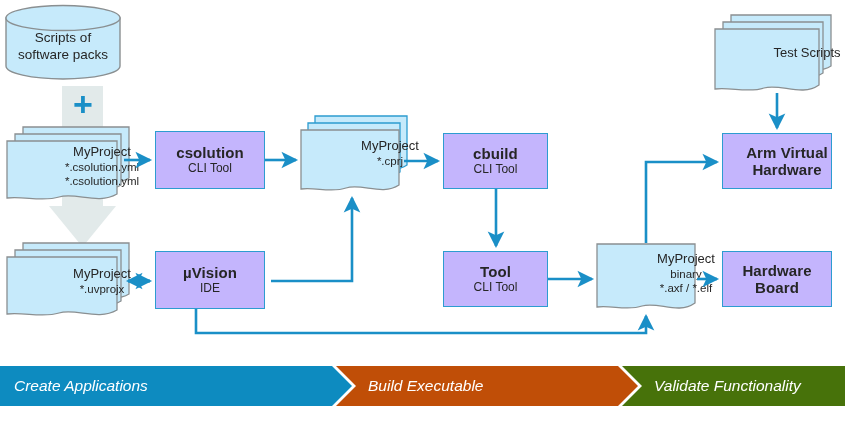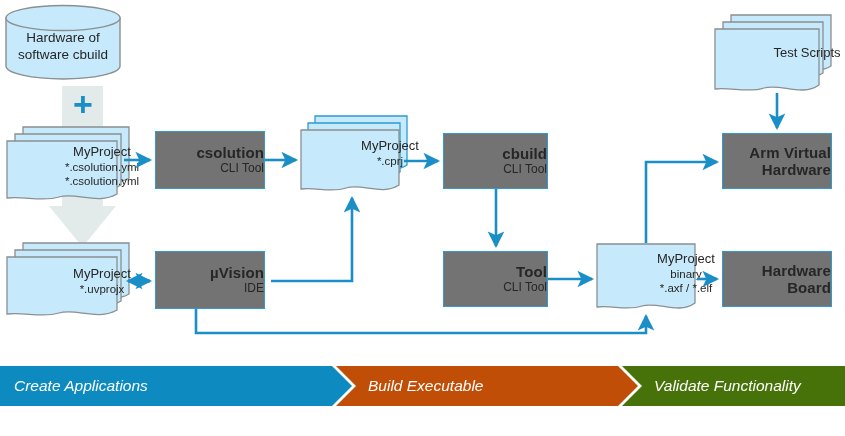--- a/index.html
+++ b/index.html
@@ -10,21 +10,21 @@
   .abs{position:absolute;box-sizing:border-box;}
 
   
   .ttl{font-size:15px;font-weight:bold;line-height:1.15;}
   .sub{font-size:12px;font-weight:normal;line-height:1.2;}
   .doc-t{font-size:13px;line-height:1.22;}
   .doc-s{font-size:11.5px;line-height:1.25;}
   .center{display:flex;flex-direction:column;align-items:center;justify-content:center;text-align:center;}
 
   
-  .tool{background:#737373;border:1.6px solid #2d9cd0;align-items:flex-end;}
+  .tool{background:#c4b5fd;border:1.6px solid #2d9cd0;}
   .tool .ttl{letter-spacing:.1px;}
 
   
   .stack{}
   .sheet{position:absolute;}
   .sheet svg{display:block;width:100%;height:100%;overflow:visible;}
   .docbody{position:absolute;display:flex;flex-direction:column;
            align-items:center;justify-content:center;text-align:center;padding-left:40px;}
 
   
@@ -50,22 +50,22 @@
   <svg class="conn" viewBox="0 0 845 436">
     <path d="M62 86 L103 86 L103 206 L116 206 L82.5 247 L49 206 L62 206 Z" fill="#e2eaea"></path>
   </svg>
 
   <div class="cyl abs" style="left:4px;top:4px;width:118px;height:76px;">
     <svg viewBox="0 0 118 76" width="118" height="76">
       <path d="M2,14 L2,62 A57,13 0 0 0 116,62 L116,14 Z" fill="#c6eafb" stroke="#8a8f91" stroke-width="1.4"></path>
       <ellipse cx="59" cy="14" rx="57" ry="12.5" fill="#c6eafb" stroke="#8a8f91" stroke-width="1.4"></ellipse>
     </svg>
     <div class="lbl" style="top:26px;">
-      <div>Hardware of</div>
-      <div>software cbuild</div>
+      <div>Scripts of</div>
+      <div>software packs</div>
     </div>
   </div>
 
   <div class="plus" style="left:66px;top:87px;width:34px;text-align:center;">+</div>
 
   <div class="stack abs" style="left:6px;top:126px;width:124px;height:78px;">
     <div class="sheet" style="left:16px;top:0;width:108px;height:60px;">
       <svg viewBox="0 0 108 60" preserveAspectRatio="none">
           <path d="M1,1 L107,1 L107,52 C90,62 70,50 54,55 C36,60 18,54 1,56 Z" fill="#c6eafb" stroke="#8a8f91" stroke-width="1.3"></path>
         </svg>

